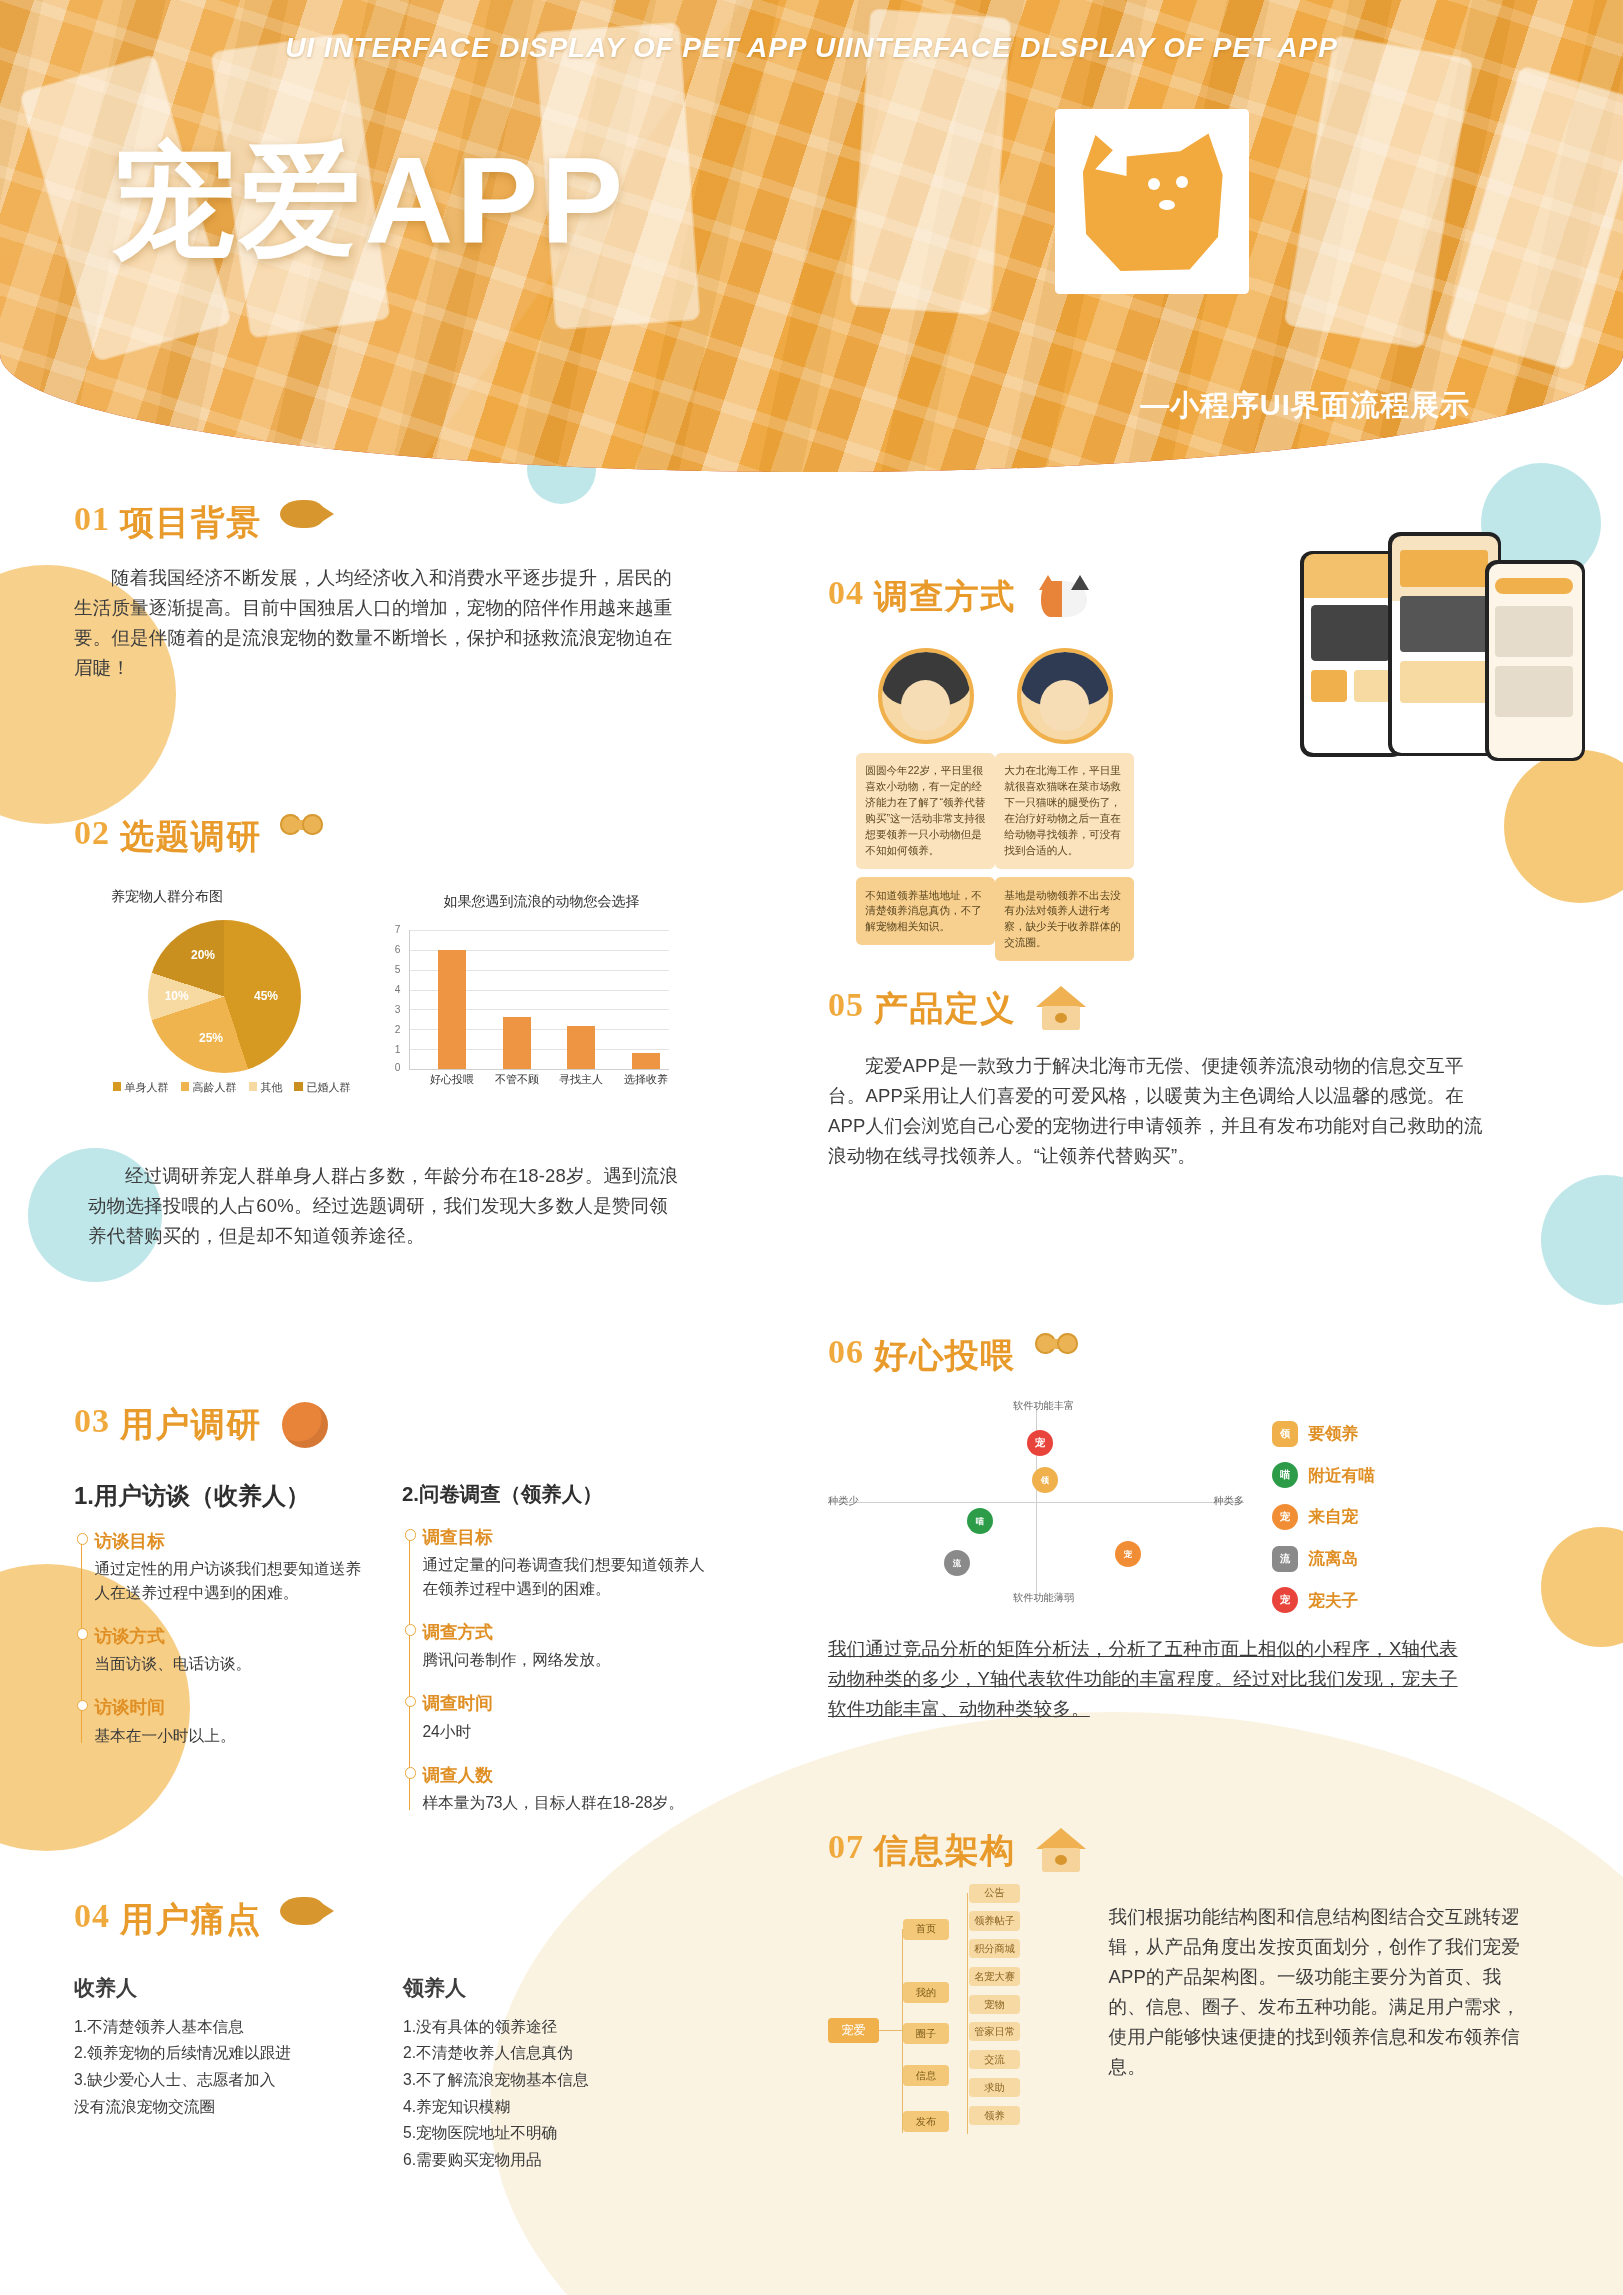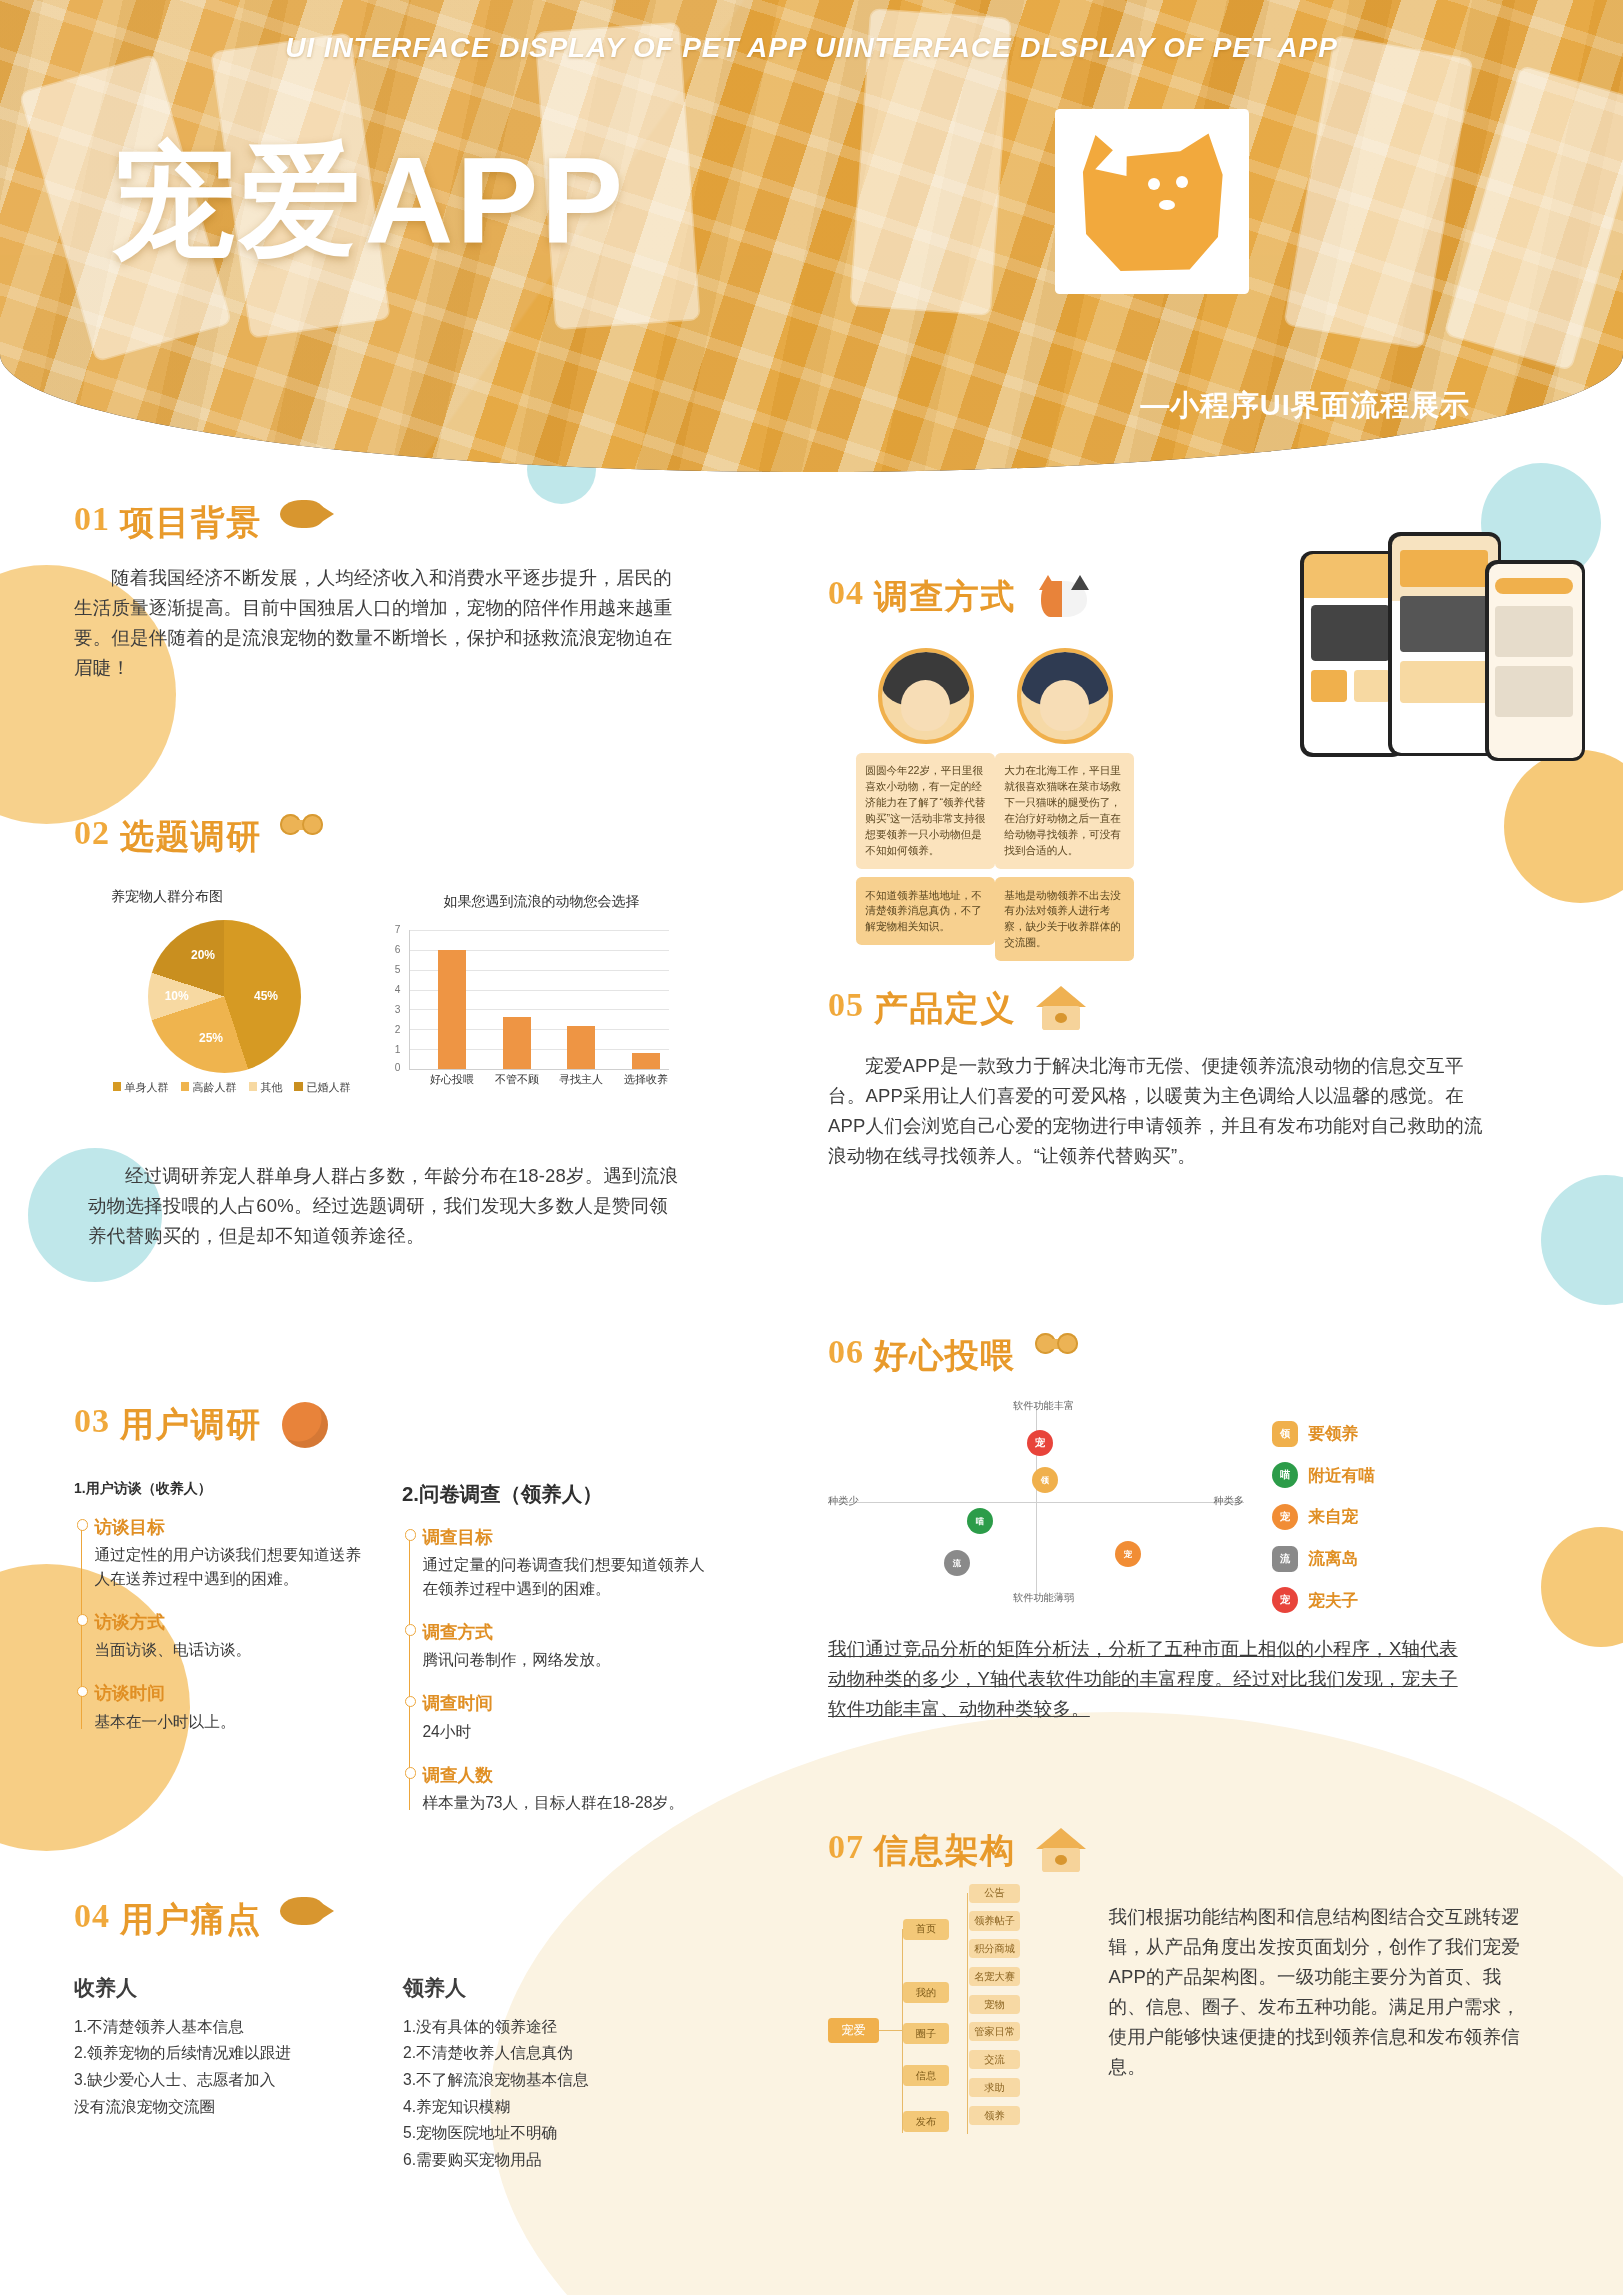--- a/index.html
+++ b/index.html
@@ -12,21 +12,21 @@
   
   .blob{position:absolute;border-radius:50%;z-index:0;}
   .blob-lorange{background:#f6c978;}
   .blob-cyan{background:#bfe7ea;}
   .blob-cream{background:#fbf3e2;}
 
   
   #header{
     position:absolute;left:0;top:0;width:1623px;height:472px;
     overflow:hidden;z-index:2;
-    background:#0f172a;
+    background:#b91c1c;
     border-bottom-left-radius:60% 30%;
     border-bottom-right-radius:60% 30%;
   }
   #header .mosaic{
     position:absolute;inset:0;
     background:
       linear-gradient(125deg,rgba(255,255,255,.10) 0 38%,rgba(255,255,255,0) 38.2%),
       repeating-linear-gradient(-72deg,#f6c269 0 31px,#f2ad3d 31px 63px,#f8d08a 63px 97px,#eda83a 97px 130px);
     opacity:.95;
   }
@@ -283,21 +283,21 @@
 
 <div class="col" style="left:74px;top:1402px;width:648px;">
   <div class="sec-head">
     <span class="sec-num">03</span>
     <span class="sec-title">用户调研</span>
     <span class="ic ic-yarn" style="margin-left:10.2px;"></span>
   </div>
 
   <div style="display:flex;gap:32px;margin-top:32px;">
     <div style="width:296px;">
-      <div style="font-size:14px;font-weight:bold;color:#2f2f2f;margin-bottom:16.7px;">1.用户访谈（收养人）</div>
+      <div style="font-size:24px;font-weight:bold;color:#2f2f2f;margin-bottom:16.7px;">1.用户访谈（收养人）</div>
       <div class="tl">
         <div class="tl-item">
             <span class="tl-dot"></span>
           <div class="tl-h">访谈目标</div>
           <div class="tl-b">通过定性的用户访谈我们想要知道送养人在送养过程中遇到的困难。</div>
           </div>
         <div class="tl-item">
             <span class="tl-dot"></span>
           <div class="tl-h">访谈方式</div>
           <div class="tl-b">当面访谈、电话访谈。</div>

